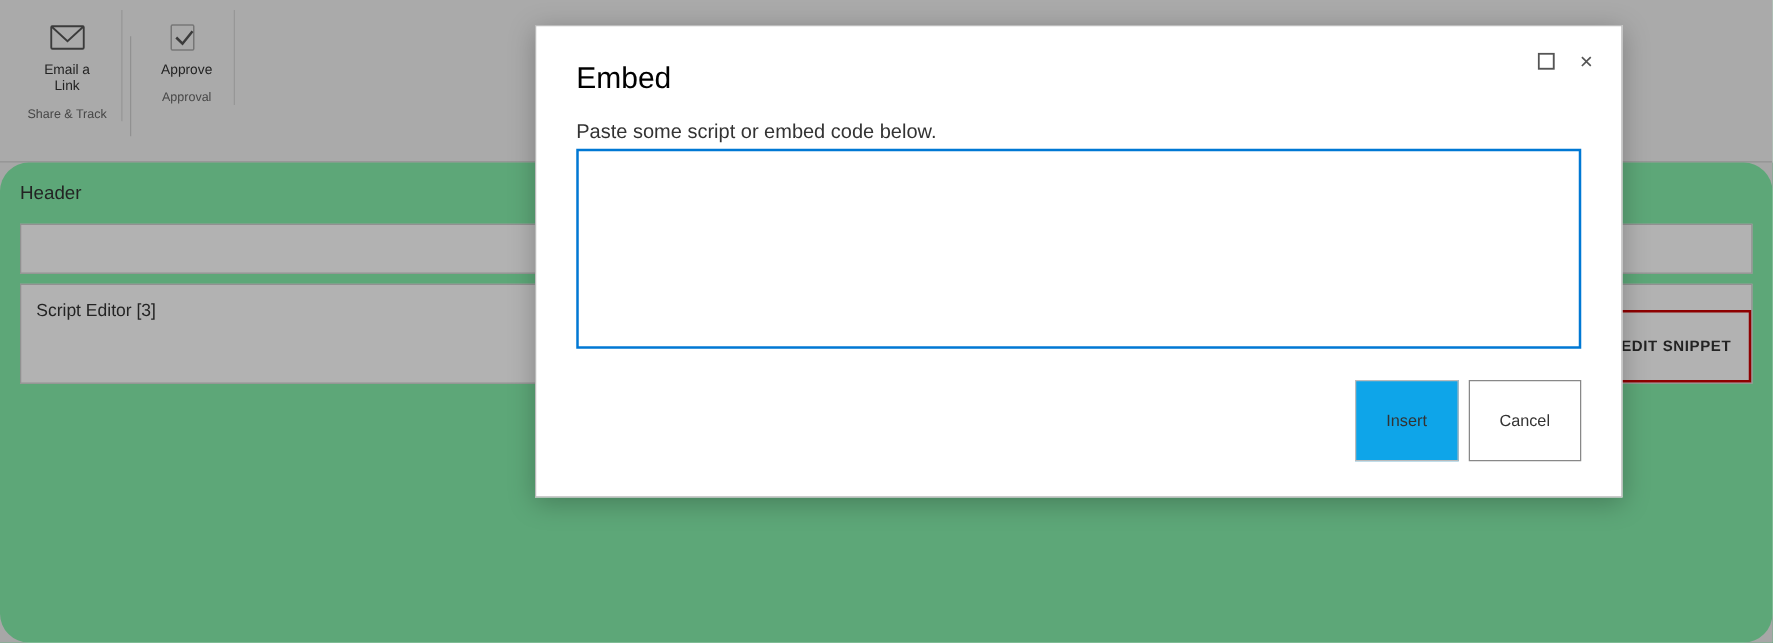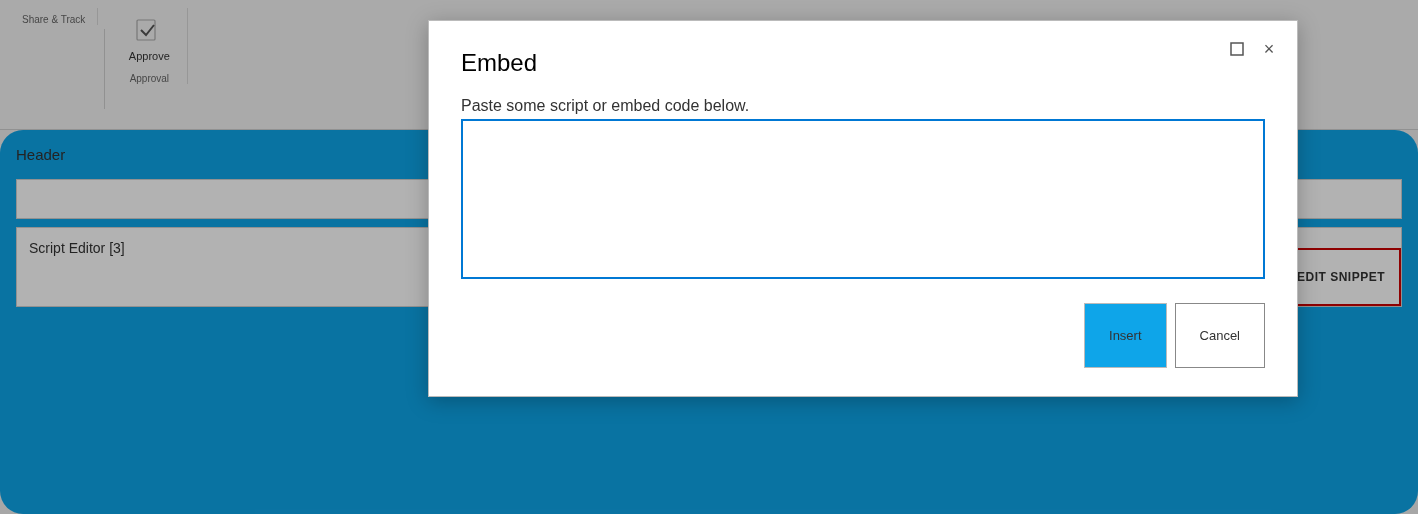--- a/index.html
+++ b/index.html
@@ -68,21 +68,21 @@
       font-size: 10px;
       color: #666;
       margin-top: 2px;
     }
 
     
     .page-content {
       position: absolute;
       top: 130px;
       left: 0; right: 0; bottom: 0;
-      background: #0ea5e9;
+      background: #86efac;
       padding: 16px;
       border-radius: 23px;
     }
 
     .section-header {
       font-size: 15px;
       color: #333;
       margin-bottom: 16px;
     }
 
@@ -232,20 +232,29 @@
       align-self: center;
     }
   </style>
 </head>
 <body>
 
 <div class="ribbon">
   <div class="ribbon-group">
     <div class="ribbon-items">
 
+      <div class="ribbon-item">
+        <div class="ribbon-icon">
+          <svg width="30" height="28" viewBox="0 0 30 28">
+            <rect x="2" y="5" width="26" height="18" rx="1" fill="none" stroke="#555" stroke-width="1.5"></rect>
+            <polyline points="2,5 15,17 28,5" fill="none" stroke="#555" stroke-width="1.5"></polyline>
+          </svg>
+        </div>
+        <div class="ribbon-label">Email a<br>Link</div>
+      </div>
 
 
     </div>
     <div class="ribbon-group-label">Share &amp; Track</div>
   </div>
 
   <div class="ribbon-separator"></div>
 
   <div class="ribbon-group">
     <div class="ribbon-items">

